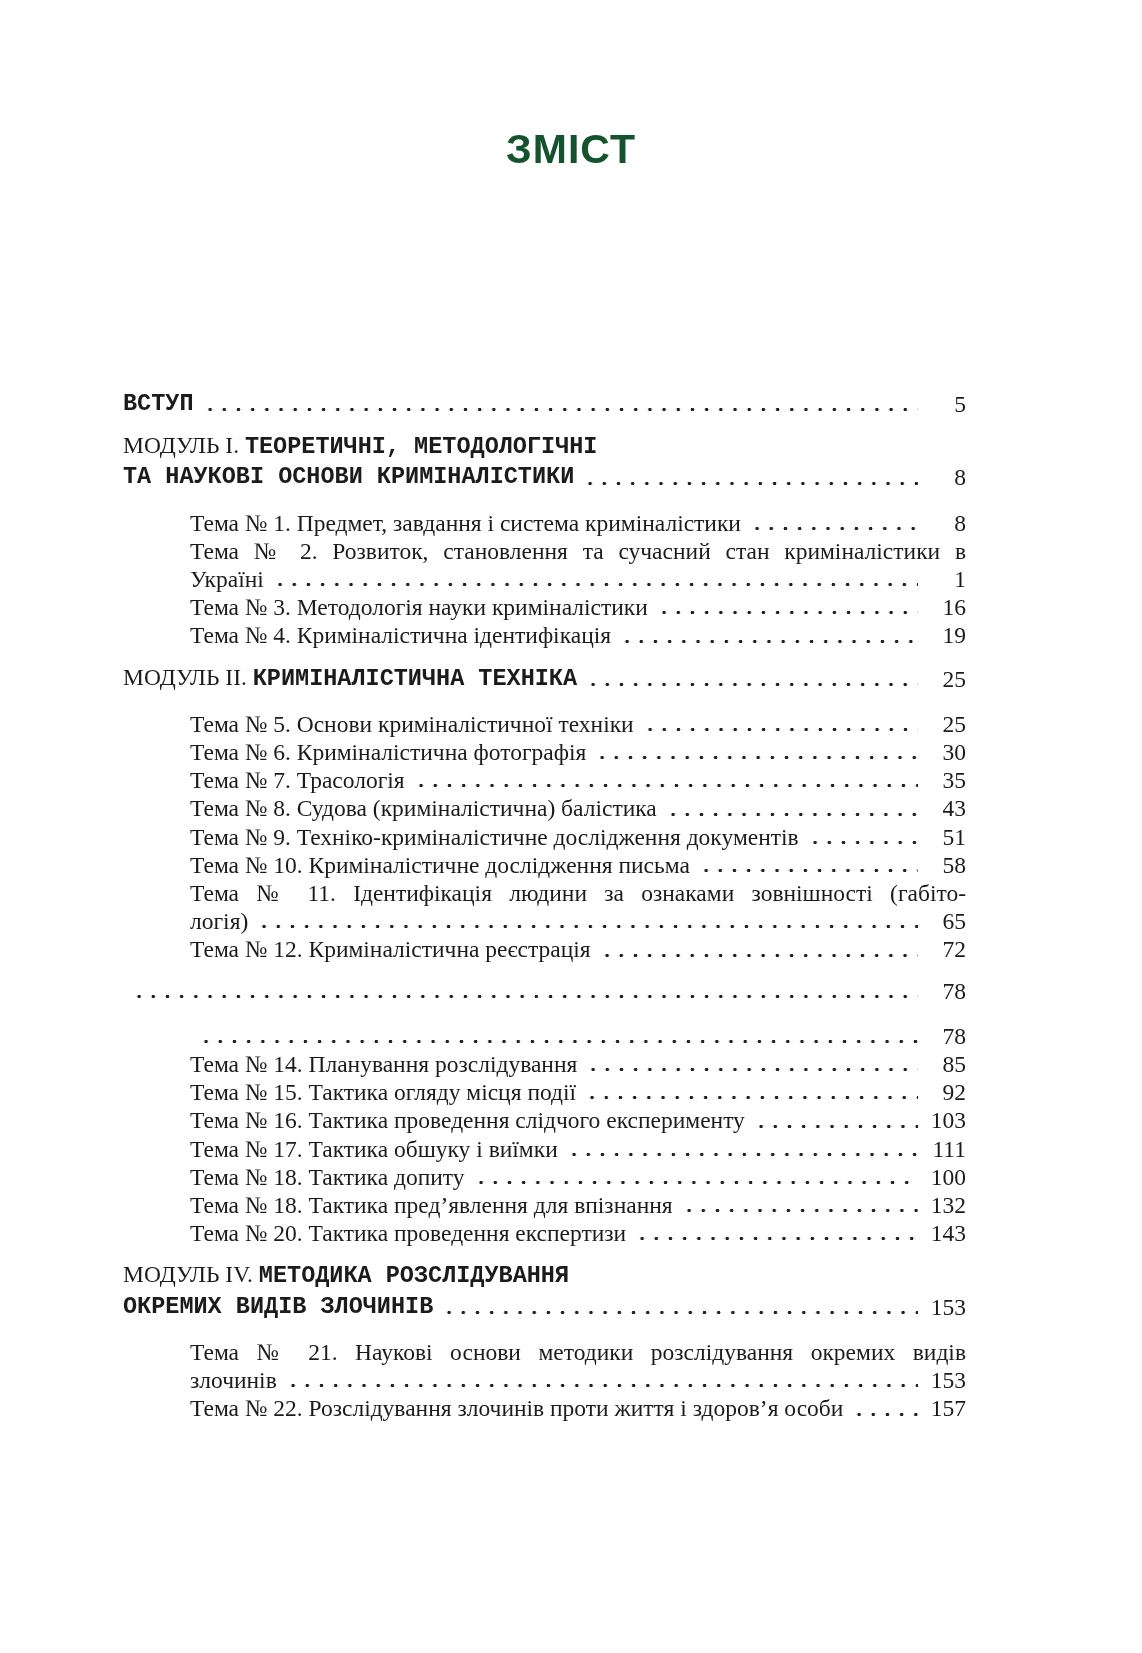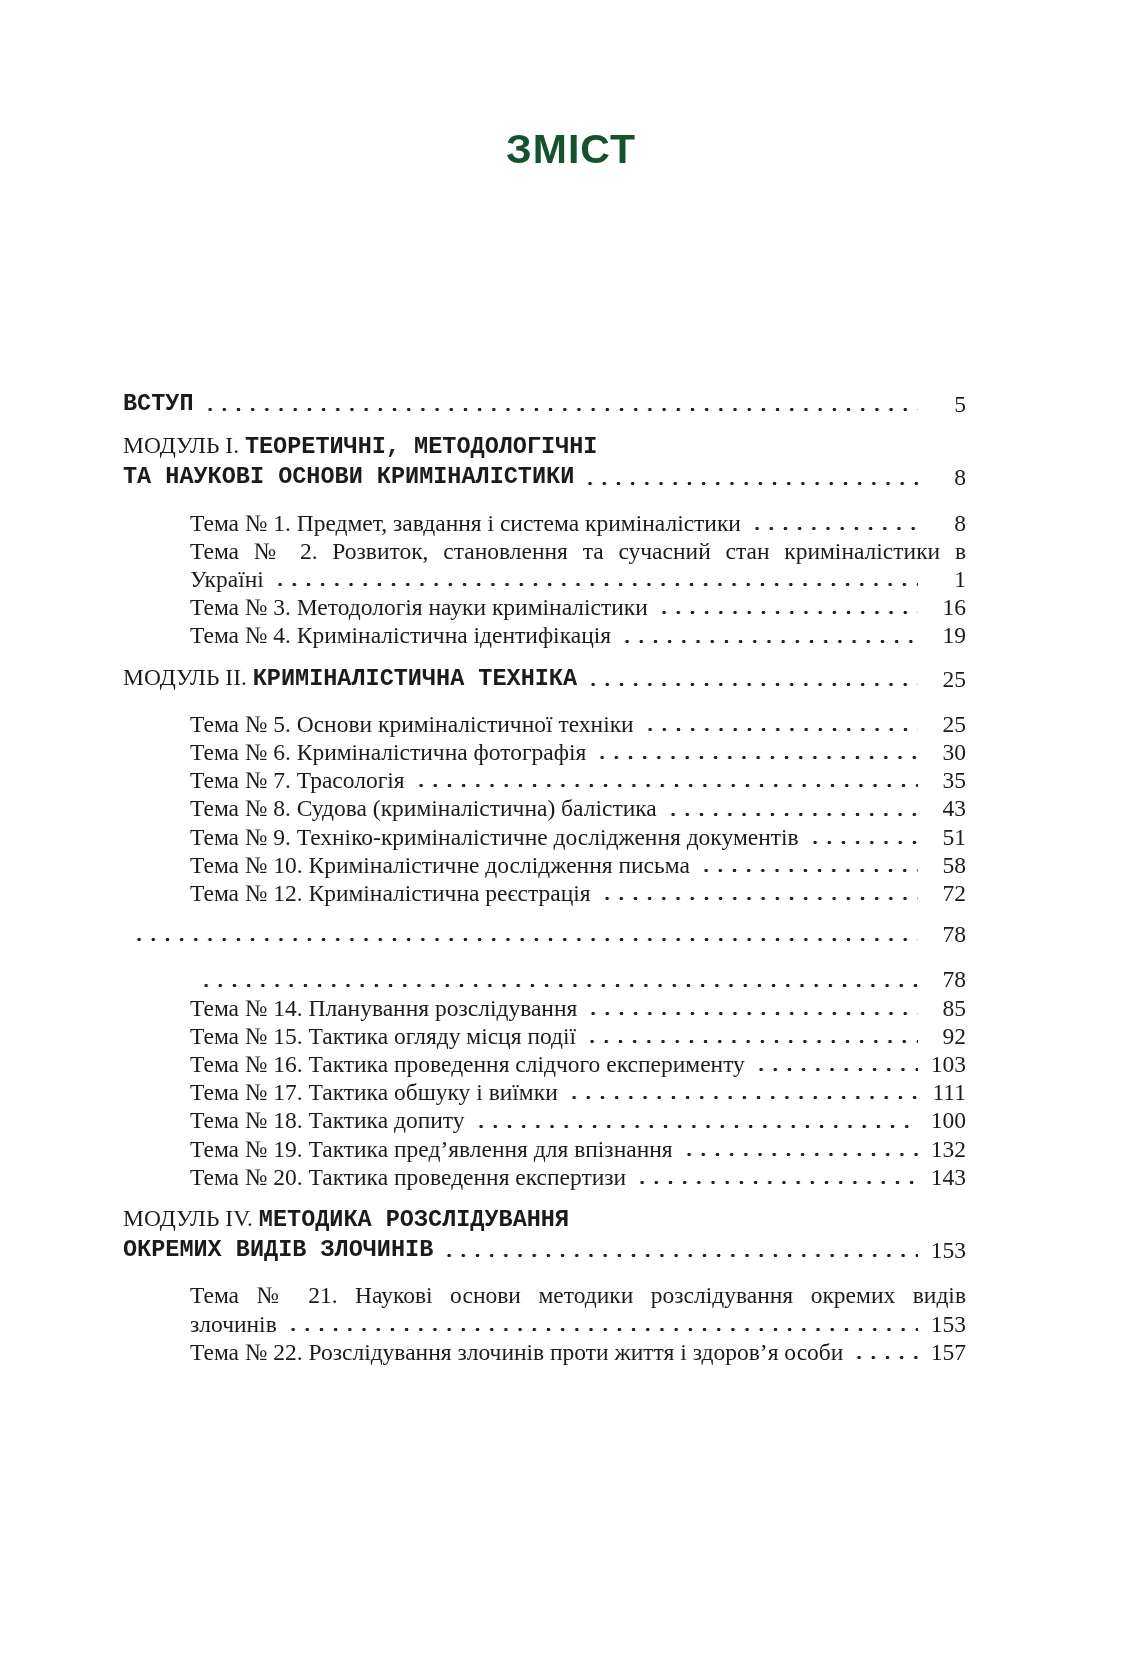--- a/index.html
+++ b/index.html
@@ -152,20 +152,28 @@
         </div>
       </div>
       <div class="entry entry-topic">
         <div class="line flexline">
           <span class="txt"><span class="seg">Тема № 10. Криміналістичне дослідження письма</span></span>
           <span class="leader"></span>
           <span class="pagenum">58</span>
         </div>
       </div>
       <div class="entry entry-topic">
+        <div class="jline"><span class="txt"><span class="seg">Тема № 11. Ідентифікація людини за ознаками зовнішності (габіто-</span></span></div>
+        <div class="line flexline">
+          <span class="txt"><span class="seg">логія)</span></span>
+          <span class="leader"></span>
+          <span class="pagenum">65</span>
+        </div>
+      </div>
+      <div class="entry entry-topic">
         <div class="line flexline">
           <span class="txt"><span class="seg">Тема № 12. Криміналістична реєстрація</span></span>
           <span class="leader"></span>
           <span class="pagenum">72</span>
         </div>
       </div>
       <div class="entry entry-module">
         <div class="line flexline">
           <span class="leader"></span>
           <span class="pagenum">78</span>
@@ -207,21 +215,21 @@
       </div>
       <div class="entry entry-topic">
         <div class="line flexline">
           <span class="txt"><span class="seg">Тема № 18. Тактика допиту</span></span>
           <span class="leader"></span>
           <span class="pagenum">100</span>
         </div>
       </div>
       <div class="entry entry-topic">
         <div class="line flexline">
-          <span class="txt"><span class="seg">Тема № 19. Тактика пред’явлення для впізнання</span></span>
+          <span class="txt"><span class="seg">Тема № 18. Тактика пред’явлення для впізнання</span></span>
           <span class="leader"></span>
           <span class="pagenum">132</span>
         </div>
       </div>
       <div class="entry entry-topic">
         <div class="line flexline">
           <span class="txt"><span class="seg">Тема № 20. Тактика проведення експертизи</span></span>
           <span class="leader"></span>
           <span class="pagenum">143</span>
         </div>

